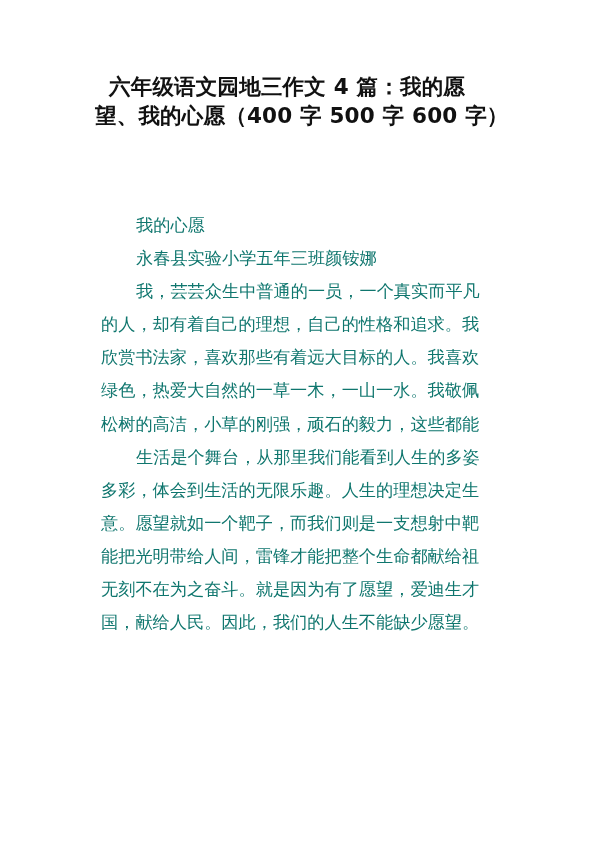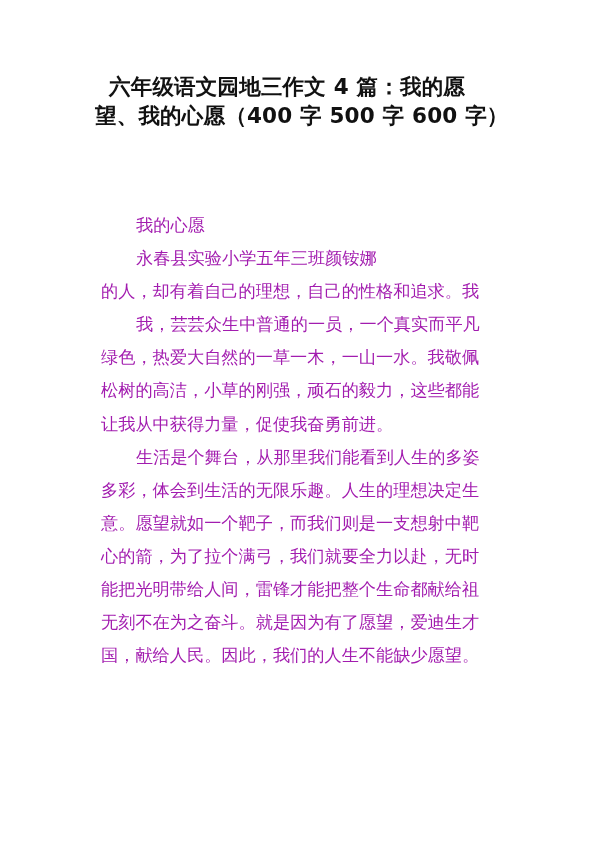--- a/index.html
+++ b/index.html
@@ -41,21 +41,21 @@
     }
     .doc-title .line1 { padding-left: 14px; }
     .body {
       position: absolute;
       left: 101px;
       top: 209px;
       width: 408px;
       font-family: "DejaVu Serif", "Liberation Serif", serif;
       font-size: 17.2px;
       line-height: 33.1px;
-      color: #a21caf;
+      color: #0f766e;
     }
     .body .line {
       display: block;
       white-space: nowrap;
     }
     .body .indent { padding-left: 35px; }
   </style>
 </head>
 <body>
 
@@ -63,30 +63,29 @@
   <div class="doc-title">
     <span class="line line1">六年级语文园地三作文 4 篇：我的愿</span>
     <span class="line">望、我的心愿（400 字 500 字 600 字）</span>
   </div>
 
   <div class="body">
     <span class="line indent">我的心愿</span>
     <span class="line indent">永春县实验小学五年三班颜铵娜</span>
 
     <div>
+      <span class="line indent">我，芸芸众生中普通的一员，一个真实而平凡</span>
       <span class="line">的人，却有着自己的理想，自己的性格和追求。我</span>
-      <span class="line indent">我，芸芸众生中普通的一员，一个真实而平凡</span>
+      <span class="line">欣赏书法家，喜欢那些有着远大目标的人。我喜欢</span>
       <span class="line">绿色，热爱大自然的一草一木，一山一水。我敬佩</span>
       <span class="line">松树的高洁，小草的刚强，顽石的毅力，这些都能</span>
-      <span class="line">让我从中获得力量，促使我奋勇前进。</span>
     </div>
 
     <div>
       <span class="line indent">生活是个舞台，从那里我们能看到人生的多姿</span>
       <span class="line">多彩，体会到生活的无限乐趣。人生的理想决定生</span>
       <span class="line">意。愿望就如一个靶子，而我们则是一支想射中靶</span>
-      <span class="line">心的箭，为了拉个满弓，我们就要全力以赴，无时</span>
       <span class="line">能把光明带给人间，雷锋才能把整个生命都献给祖</span>
       <span class="line">无刻不在为之奋斗。就是因为有了愿望，爱迪生才</span>
       <span class="line">国，献给人民。因此，我们的人生不能缺少愿望。</span>
     </div>
   </div>
 </div>
 
 </body></html>

